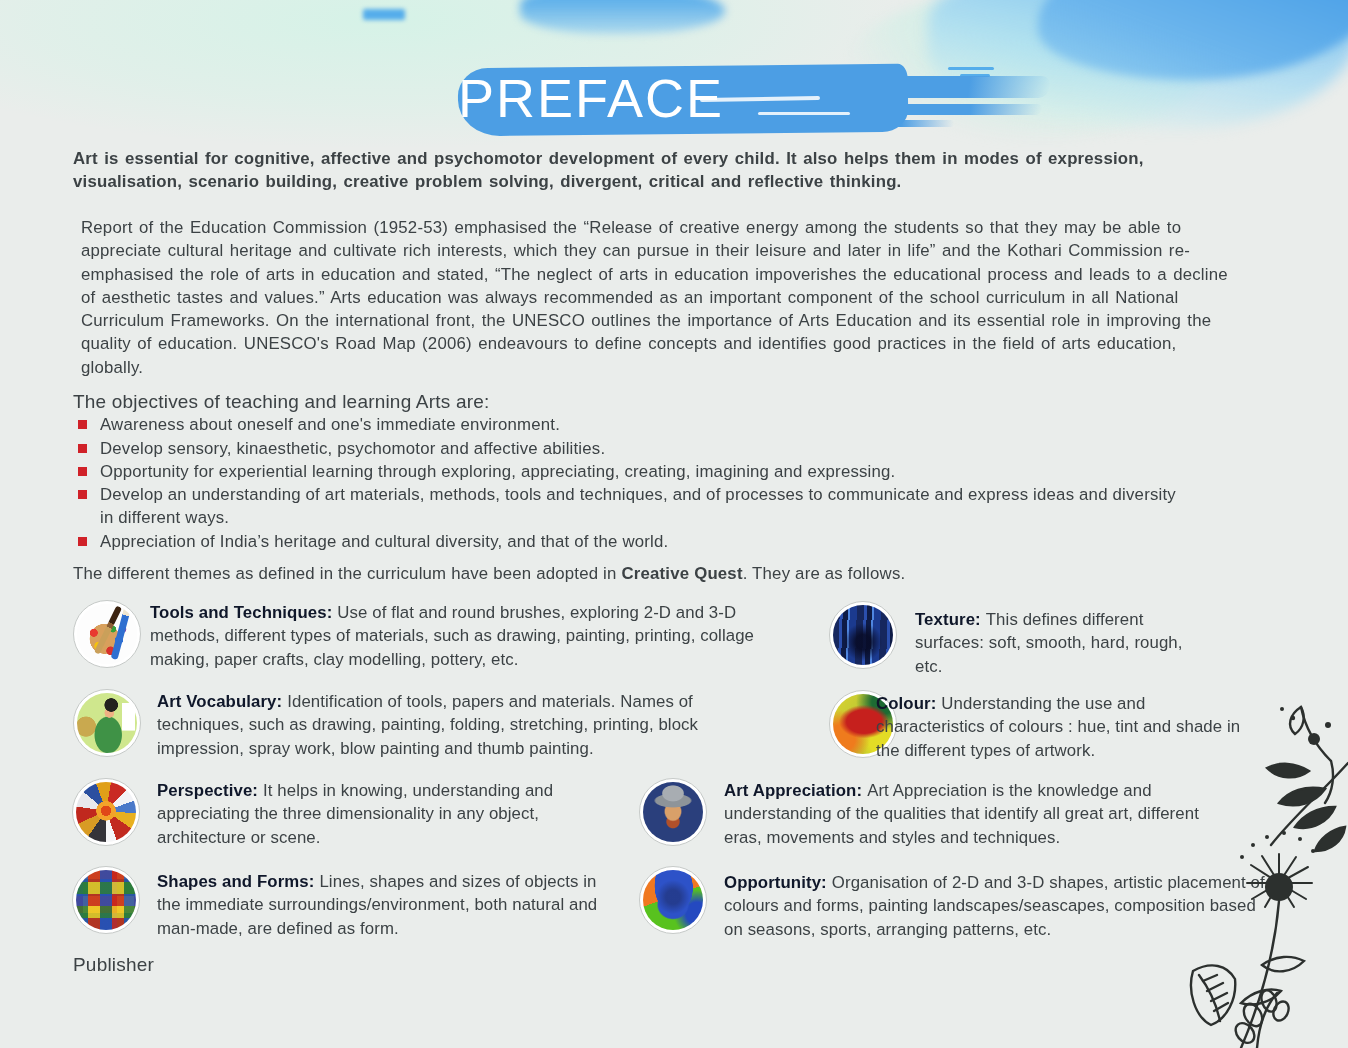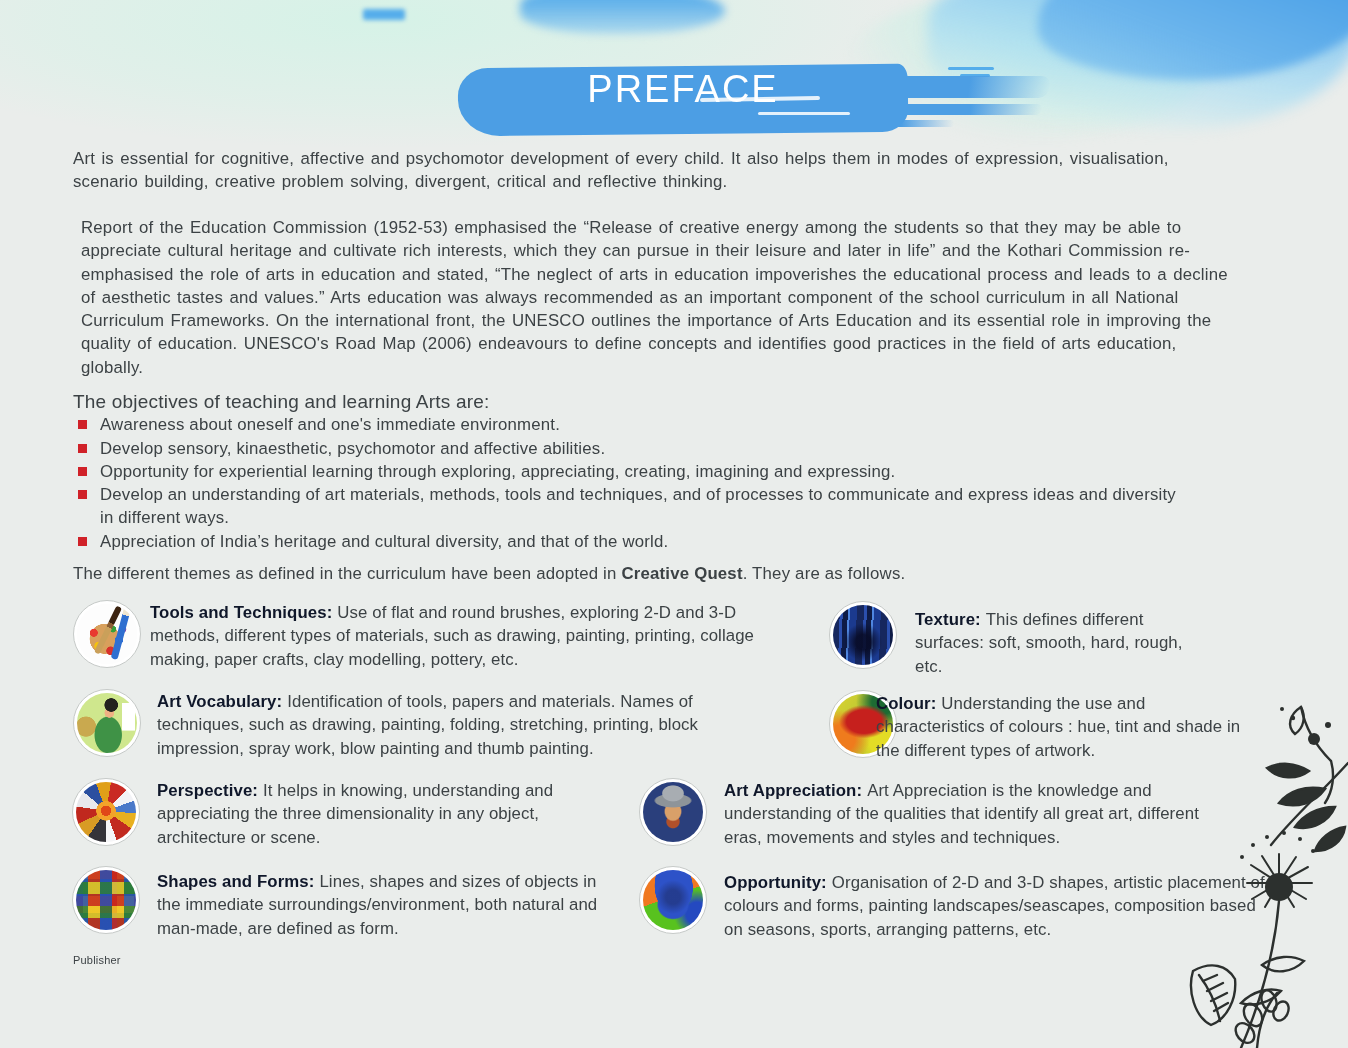--- a/index.html
+++ b/index.html
@@ -52,38 +52,38 @@
   }
   .banner-tail{position:absolute;background:linear-gradient(90deg,#4C9EE4 55%,rgba(76,158,228,0));}
   .tail1{left:870px;top:76px;width:180px;height:22px;border-radius:10px;transform:skewX(-8deg);}
   .tail2{left:882px;top:104px;width:160px;height:11px;border-radius:6px;transform:skewX(-10deg);}
   .tail3{left:836px;top:120px;width:118px;height:7px;border-radius:4px;}
   .banner-dash{position:absolute;background:rgba(255,255,255,0.85);border-radius:3px;}
   .bd1{left:700px;top:97px;width:120px;height:4px;transform:rotate(-1deg);}
   .bd2{left:758px;top:112px;width:92px;height:3px;}
   .banner-title{
     position:absolute;left:458px;top:70px;width:450px;
-    text-align:center;color:#ffffff;
-    font-size:38px;font-weight:300;letter-spacing:2px;line-height:1.05;
+    color:#ffffff;
+    font-size:54px;font-weight:300;letter-spacing:2px;line-height:1.05;
   }
   
   .para{
     position:absolute;left:73px;width:1160px;margin:0;
     font-size:16.8px;line-height:23.3px;letter-spacing:0.2px;word-spacing:1.5px;
   }
-  .p1{top:147px;}
+  .p1{top:147px;font-weight:bold;}
   .p2{top:216px;margin-left:8px;}
   .obj{position:absolute;left:73px;top:390px;width:1160px;}
   .obj-intro{margin:0;font-size:19px;line-height:23.3px;letter-spacing:0.2px;}
   .obj-list{list-style:none;margin:0;padding:0;}
   .obj-list li{display:flex;align-items:flex-start;font-size:16.8px;line-height:23.3px;letter-spacing:0.2px;width:1105px;}
   .bullet-sq{flex:0 0 9px;width:9px;height:9px;background:#D02128;margin:7px 13px 0 5px;}
   .themes-intro{position:absolute;left:73px;top:562px;width:1160px;margin:0;font-size:16.8px;line-height:23.3px;letter-spacing:0.2px;}
   .themes-intro b{font-weight:bold;margin-top:16px;}
-  .publisher{position:absolute;left:73px;top:954px;margin:0;font-size:11px;letter-spacing:0.2px;}
+  .publisher{position:absolute;left:73px;top:954px;margin:0;font-size:19px;letter-spacing:0.2px;}
   
   .theme-text{position:absolute;margin:0;font-size:16.8px;line-height:23.4px;letter-spacing:0.1px;}
   .t-name{color:#0f172a;font-weight:bold;margin-right:5px;}
   .thumb{
     position:absolute;width:68px;height:68px;border-radius:50%;
     border:1px solid #C6CAC8;background:#ffffff;padding:3px;box-sizing:border-box;
   }
   .thumb-inner{width:100%;height:100%;border-radius:50%;overflow:hidden;position:relative;}
   .ti-palette{
     background:

